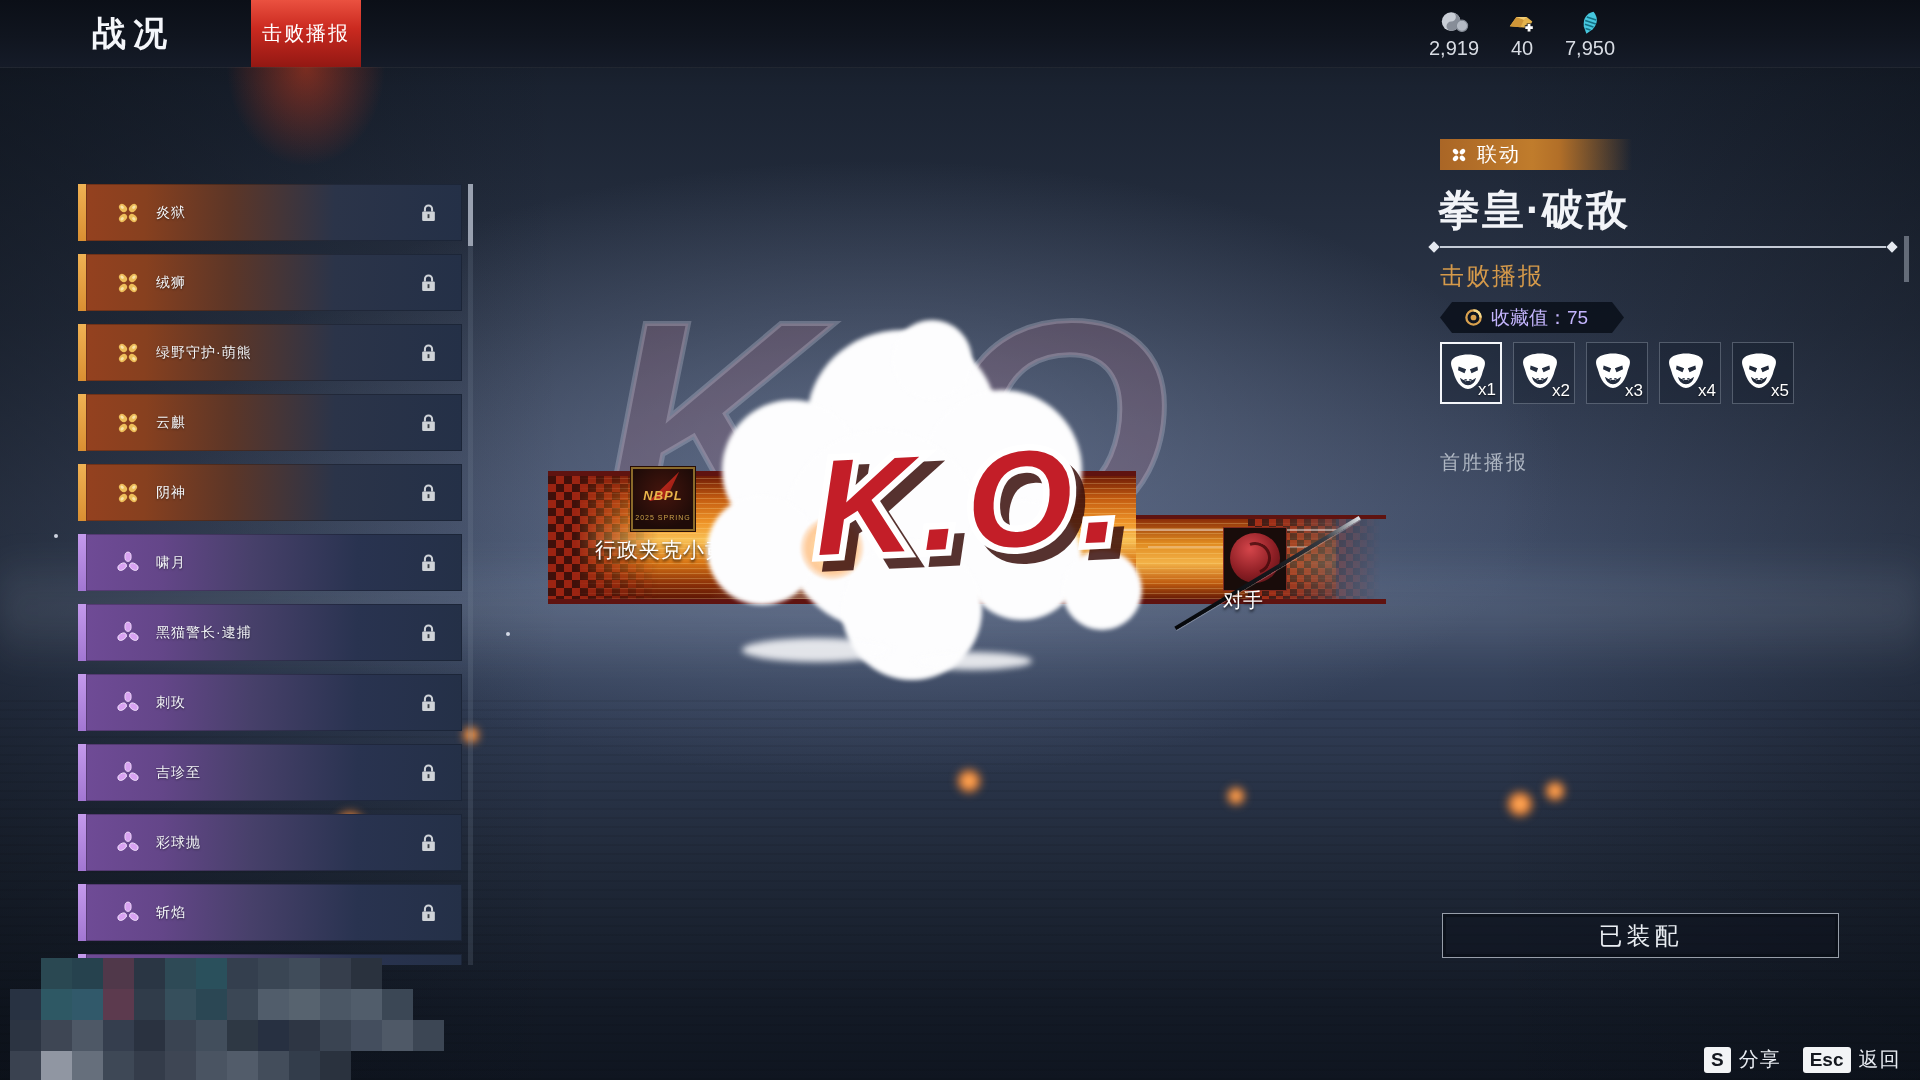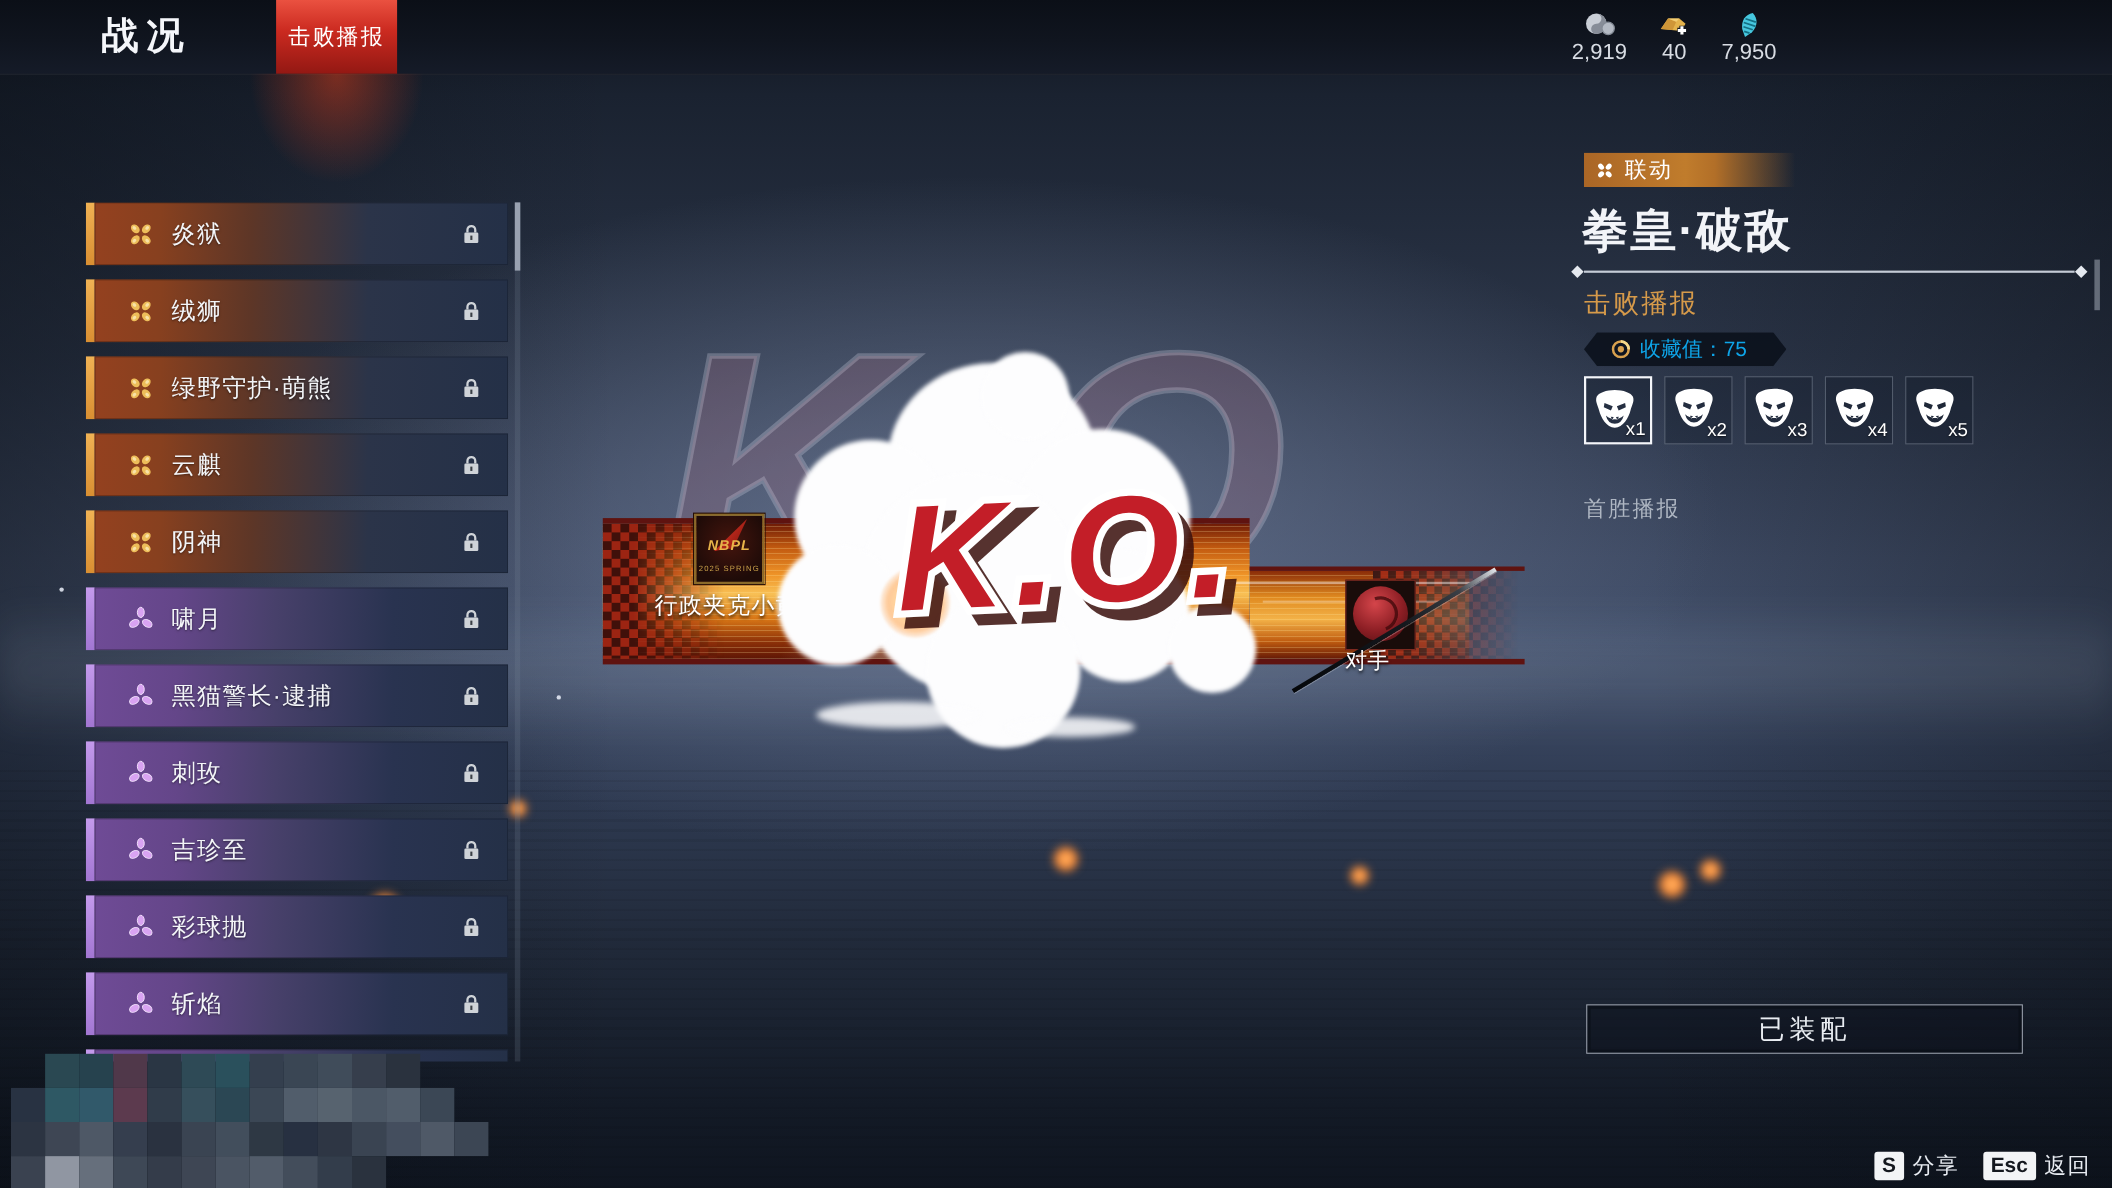--- a/index.html
+++ b/index.html
@@ -43,21 +43,21 @@
   .sidebar{position:absolute;left:78px;top:184px;width:384px;height:781px;overflow:hidden;z-index:10;}
   .side-item{position:relative;height:57px;margin-bottom:13px;display:flex;cursor:pointer;}
   .accent{width:8px;height:100%;flex:0 0 8px;}
   .theme-gold .accent{background:linear-gradient(180deg,#f0b254,#d98f32);}
   .theme-purple .accent{background:linear-gradient(180deg,#c49aec,#a276d2);}
   .side-body{flex:1;height:100%;display:flex;align-items:center;gap:15px;padding-left:29px;position:relative;
     box-shadow:inset 0 0 0 1px rgba(0,0,0,.22);}
   .theme-gold .side-body{background:linear-gradient(92deg,#94411f 0%,#87401f 16%,#5d3627 38%,#2b3449 66%,#243047 100%);}
   .theme-purple .side-body{background:linear-gradient(92deg,#6f4b96 0%,#644689 20%,#47406a 44%,#293350 72%,#243047 100%);}
   .side-icon svg{width:26px;height:26px;display:block;}
-  .side-label{font-size:22px;color:#f3f5f8;letter-spacing:1px;text-shadow:0 1px 2px rgba(0,0,0,.5);}
+  .side-label{font-size:14px;color:#f3f5f8;letter-spacing:1px;text-shadow:0 1px 2px rgba(0,0,0,.5);}
   .lock{position:absolute;right:24px;top:50%;transform:translateY(-50%);}
   .lock svg{width:19px;height:22px;display:block;}
   .scroll-track{position:absolute;left:468px;top:184px;width:5px;height:781px;background:rgba(120,130,150,.22);z-index:10;}
   .scroll-thumb{position:absolute;left:0;top:0;width:5px;height:62px;background:#99a1b0;}
 
   
   .ko-ghost{position:absolute;left:600px;top:276px;z-index:2;font-size:300px;line-height:1;
     font-style:italic;font-weight:bold;letter-spacing:18px;color:rgba(188,108,130,.20);
     -webkit-text-stroke:5px rgba(226,226,238,.26);}
   .banner{position:absolute;left:548px;top:467px;width:838px;height:150px;z-index:3;}
@@ -129,21 +129,21 @@
     color:#f2f4f8;letter-spacing:2px;z-index:10;}
   .panel-divider{position:absolute;left:1440px;top:246px;width:446px;height:2px;
     background:rgba(226,232,242,.85);z-index:10;}
   .pd-diamond{position:absolute;top:-3px;width:8px;height:8px;background:#e5e9f0;transform:rotate(45deg);}
   .pd-diamond.left{left:-10px;} .pd-diamond.right{right:-10px;}
   .panel-subtitle{position:absolute;left:1440px;top:260px;font-size:24px;color:#d69a4a;
     letter-spacing:2px;z-index:10;}
   .collect-pill{position:absolute;left:1440px;top:302px;width:184px;height:31px;z-index:10;
     clip-path:polygon(12px 0,172px 0,184px 50%,172px 100%,12px 100%,0 50%);
     background:rgba(10,16,26,.88);display:flex;align-items:center;gap:8px;
-    padding-left:24px;box-sizing:border-box;font-size:19px;color:#0ea5e9;}
+    padding-left:24px;box-sizing:border-box;font-size:19px;color:#c4b5fd;}
   .collect-pill svg{width:19px;height:19px;display:block;}
   .tiles{position:absolute;left:1440px;top:342px;display:flex;gap:11px;z-index:10;}
   .tile{position:relative;width:62px;height:62px;box-sizing:border-box;cursor:pointer;
     background:rgba(18,26,40,.35);border:1px solid rgba(160,170,185,.4);text-align:center;}
   .tile.selected{border:2px solid #f4f6fa;background:rgba(22,30,46,.45);}
   .tile-icon{position:absolute;left:5px;top:8px;}
   .tile-icon svg{width:42px;height:40px;display:block;}
   .tile-label{position:absolute;right:4px;bottom:2px;font-size:17px;color:#fff;
     text-shadow:0 1px 2px rgba(0,0,0,.7);}
   .first-win{position:absolute;left:1440px;top:449px;font-size:20px;color:#aeb6c2;

